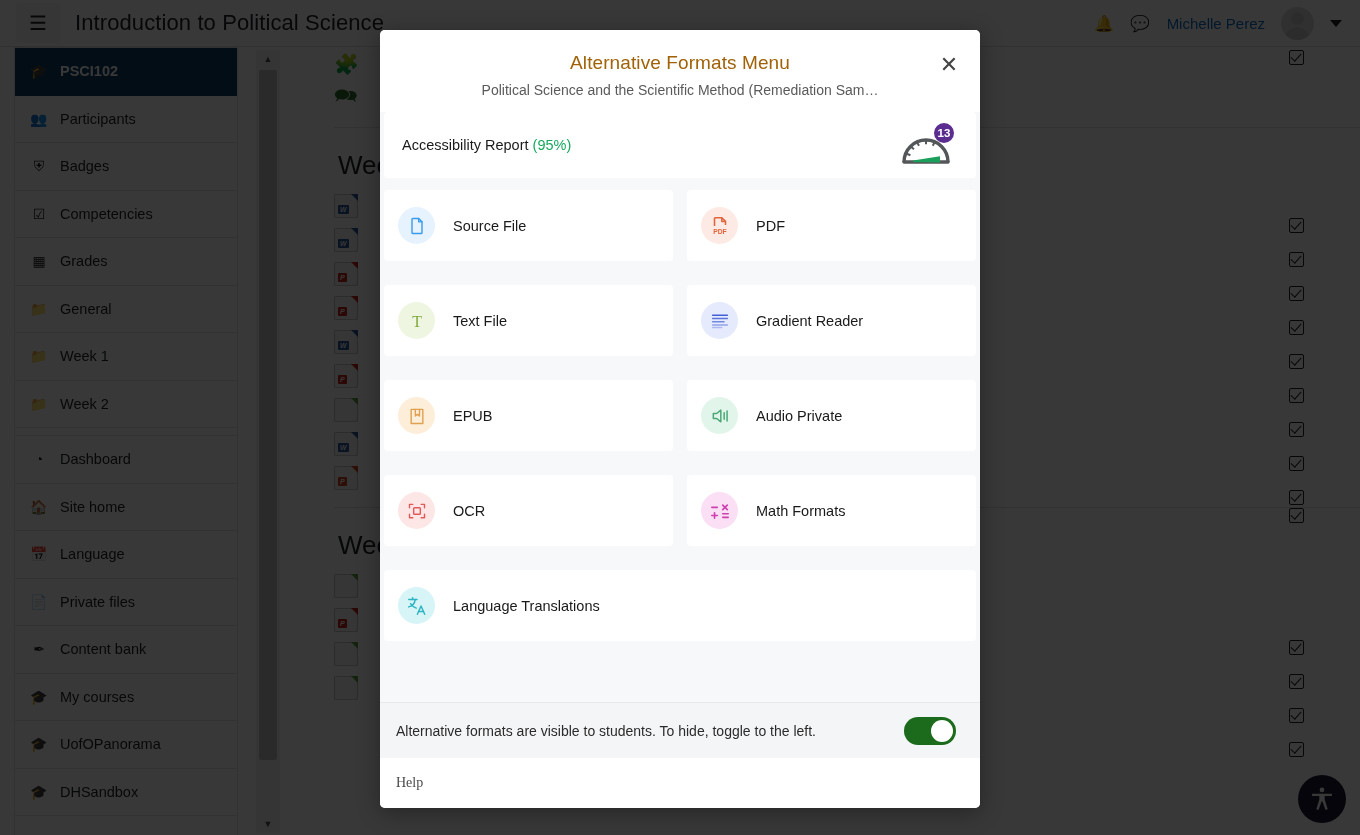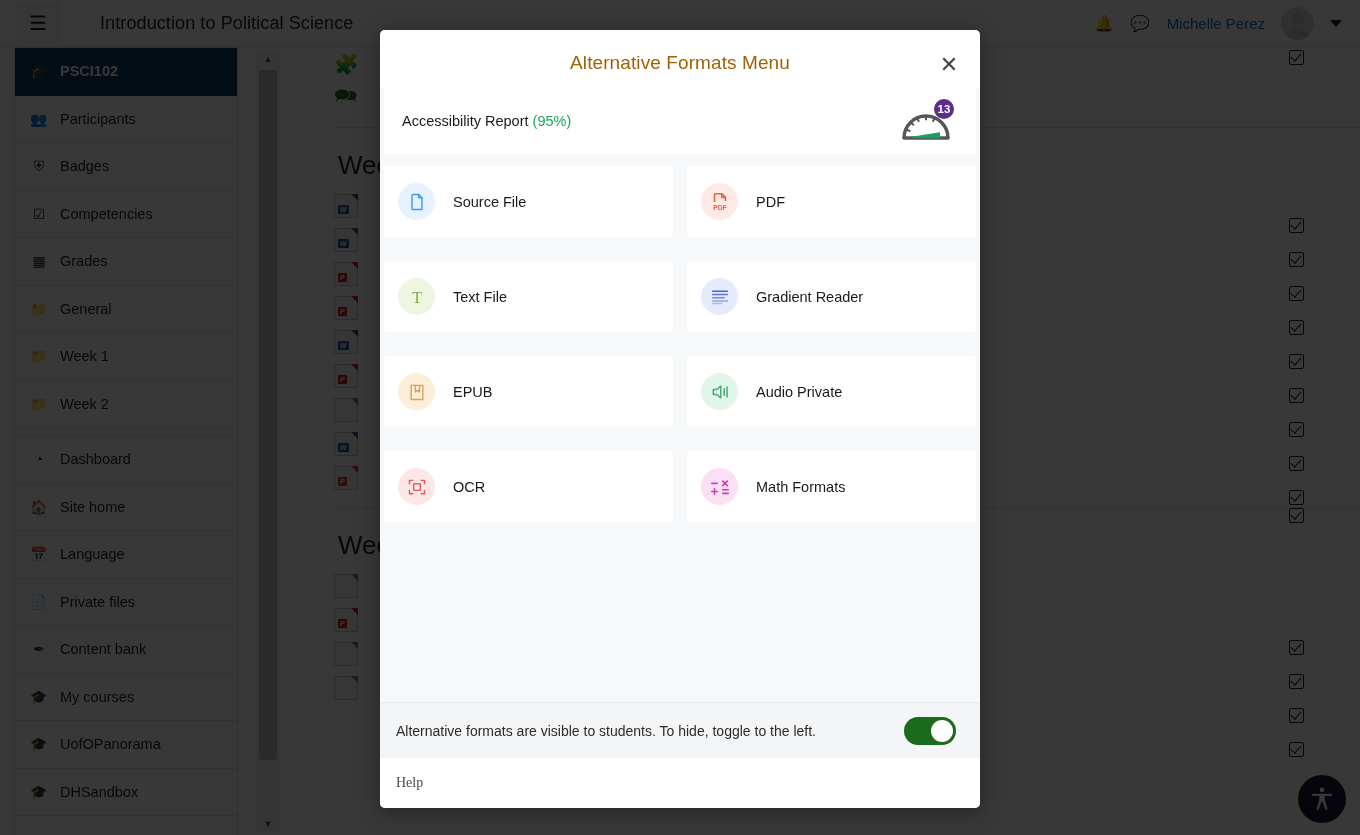--- a/index.html
+++ b/index.html
@@ -18,21 +18,21 @@
     background: #ffffff; border-bottom: 1px solid #e0e0e0;
     display: flex; align-items: center;
   }
   .burger {
     width: 44px; height: 40px; margin-left: 16px;
     display: flex; align-items: center; justify-content: center;
     color: #1d2125; font-size: 20px; background: #f3f3f3; border-radius: 3px;
     cursor: pointer;
   }
   .navbar-title {
-    margin-left: 40px; font-size: 18px; color: #1d2125; font-weight: 400;
+    margin-left: 15px; font-size: 22px; color: #1d2125; font-weight: 400;
     letter-spacing: .1px;
   }
   .navbar-right {
     margin-left: auto; margin-right: 18px;
     display: flex; align-items: center; gap: 16px;
   }
   .nav-icon { font-size: 16px; color: #1d2125; cursor: pointer; }
   .user-name { color: #0f6cbf; font-size: 15px; cursor: pointer; }
   .avatar {
     width: 33px; height: 33px; border-radius: 50%; background: #dcdcdc;
@@ -406,20 +406,21 @@
     </svg>
   </div>
 </div>
 
 <div class="overlay"></div>
 
 <div class="modal">
 
   <div class="m-head">
     <div class="m-title">Alternative Formats Menu</div>
+    <div class="m-sub">Political Science and the Scientific Method (Remediation Sam…</div>
     <button class="m-close">✕</button>
   </div>
 
   <div class="m-body">
 
     <div class="card report-card">
       <div class="report-label">
         <span>Accessibility Report</span>
         <span class="report-pct">(95%)</span>
       </div>
@@ -520,20 +521,33 @@
               <line x1="15" y1="4.5" x2="20" y2="9.5"></line>
               <line x1="20" y1="4.5" x2="15" y2="9.5"></line>
               <line x1="3" y1="16" x2="9" y2="16"></line>
               <line x1="6" y1="13" x2="6" y2="19"></line>
               <line x1="15" y1="14" x2="21" y2="14"></line>
               <line x1="15" y1="18" x2="21" y2="18"></line>
             </svg>
           </span>
           <span class="fmt-label">Math Formats</span>
         </div>
+        <div class="card fmt full">
+          <span class="ic" style="background: rgb(215, 244, 246);">
+            <svg width="22" height="22" viewBox="0 0 24 24" fill="none" stroke="#2fb4c4" stroke-width="1.6" stroke-linecap="round" stroke-linejoin="round">
+              <path d="M3 5h9"></path>
+              <path d="M7.2 3v2"></path>
+              <path d="M10 5c-.4 4-3 6.8-7 8"></path>
+              <path d="M5 9.5c1.6 2.6 3.6 4 6.2 4.8"></path>
+              <path d="M12.4 21l4-9 4 9"></path>
+              <path d="M13.8 18h5.2"></path>
+            </svg>
+          </span>
+          <span class="fmt-label">Language Translations</span>
+        </div>
       </div>
   </div>
 
   <div class="m-foot">
     <span class="foot-text">Alternative formats are visible to students. To hide, toggle to the left.</span>
     <span class="toggle">
       <span class="knob"></span>
     </span>
   </div>
 

